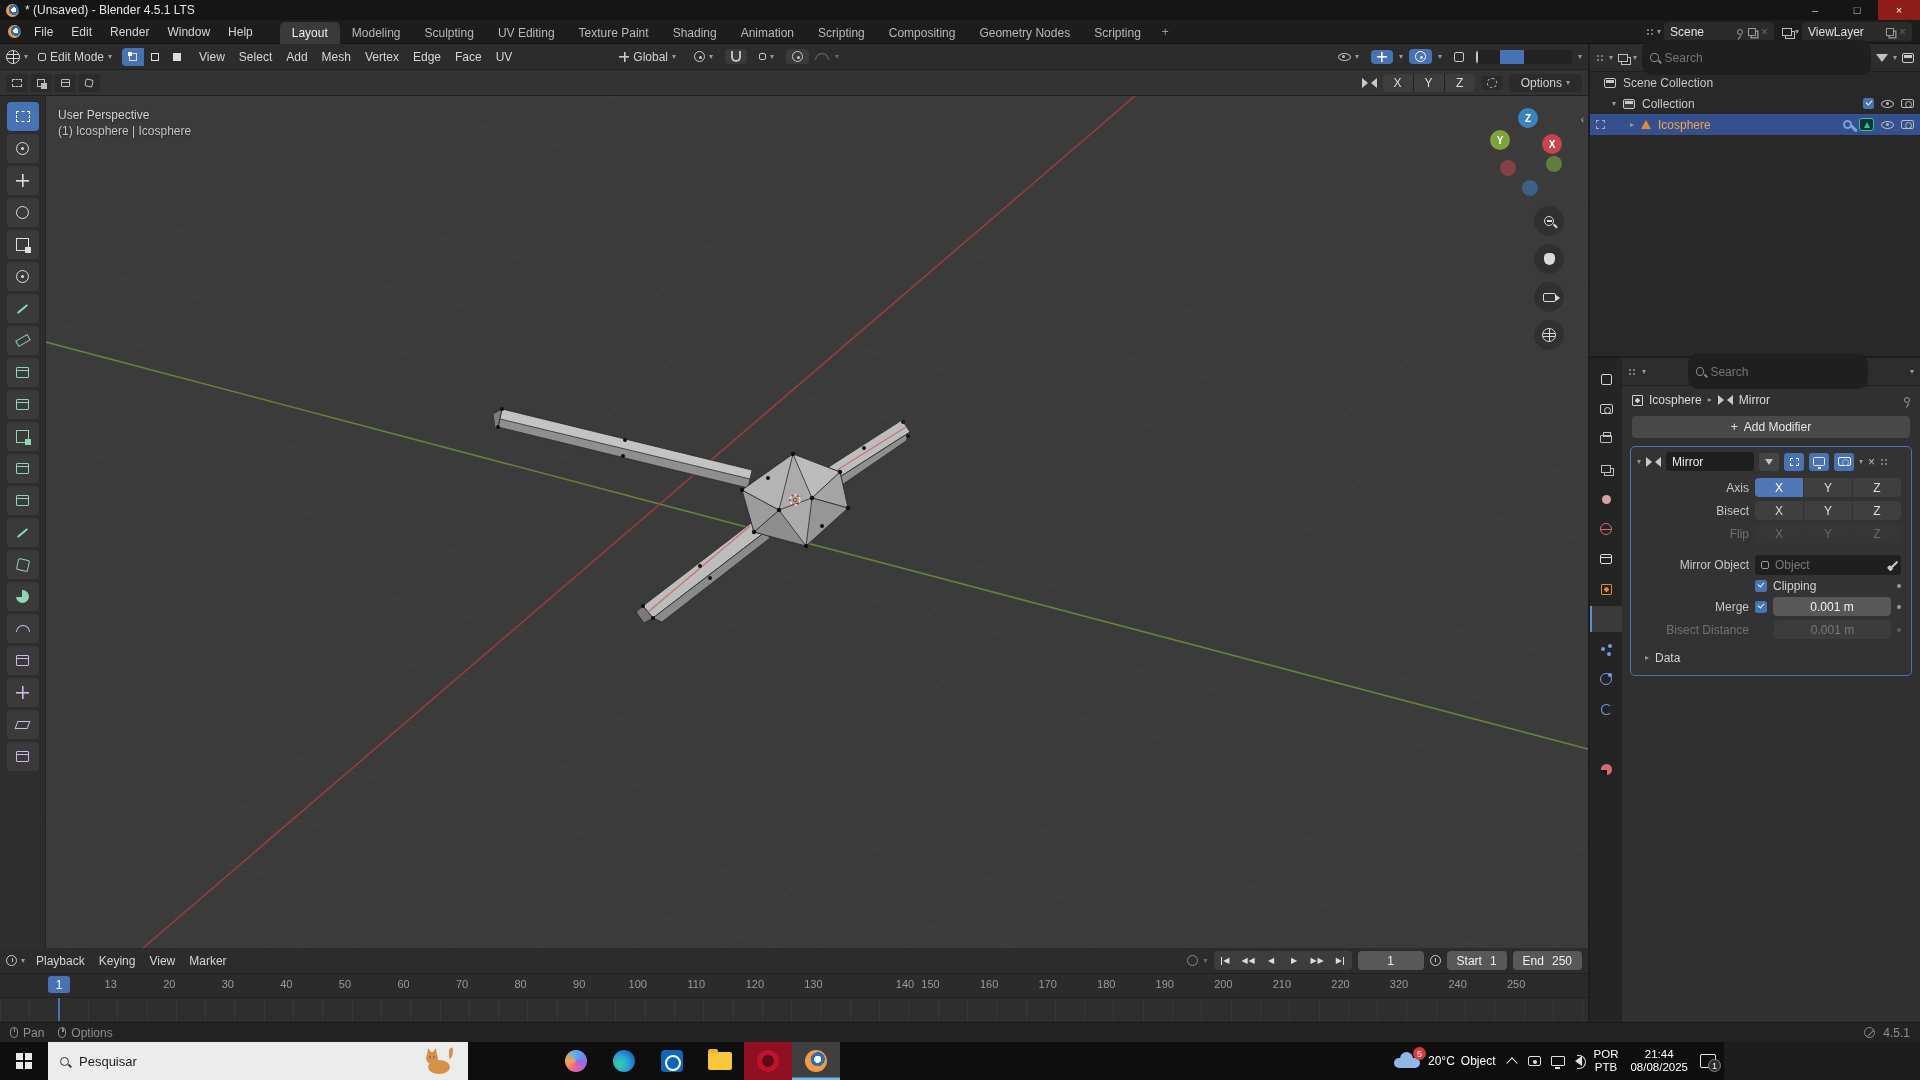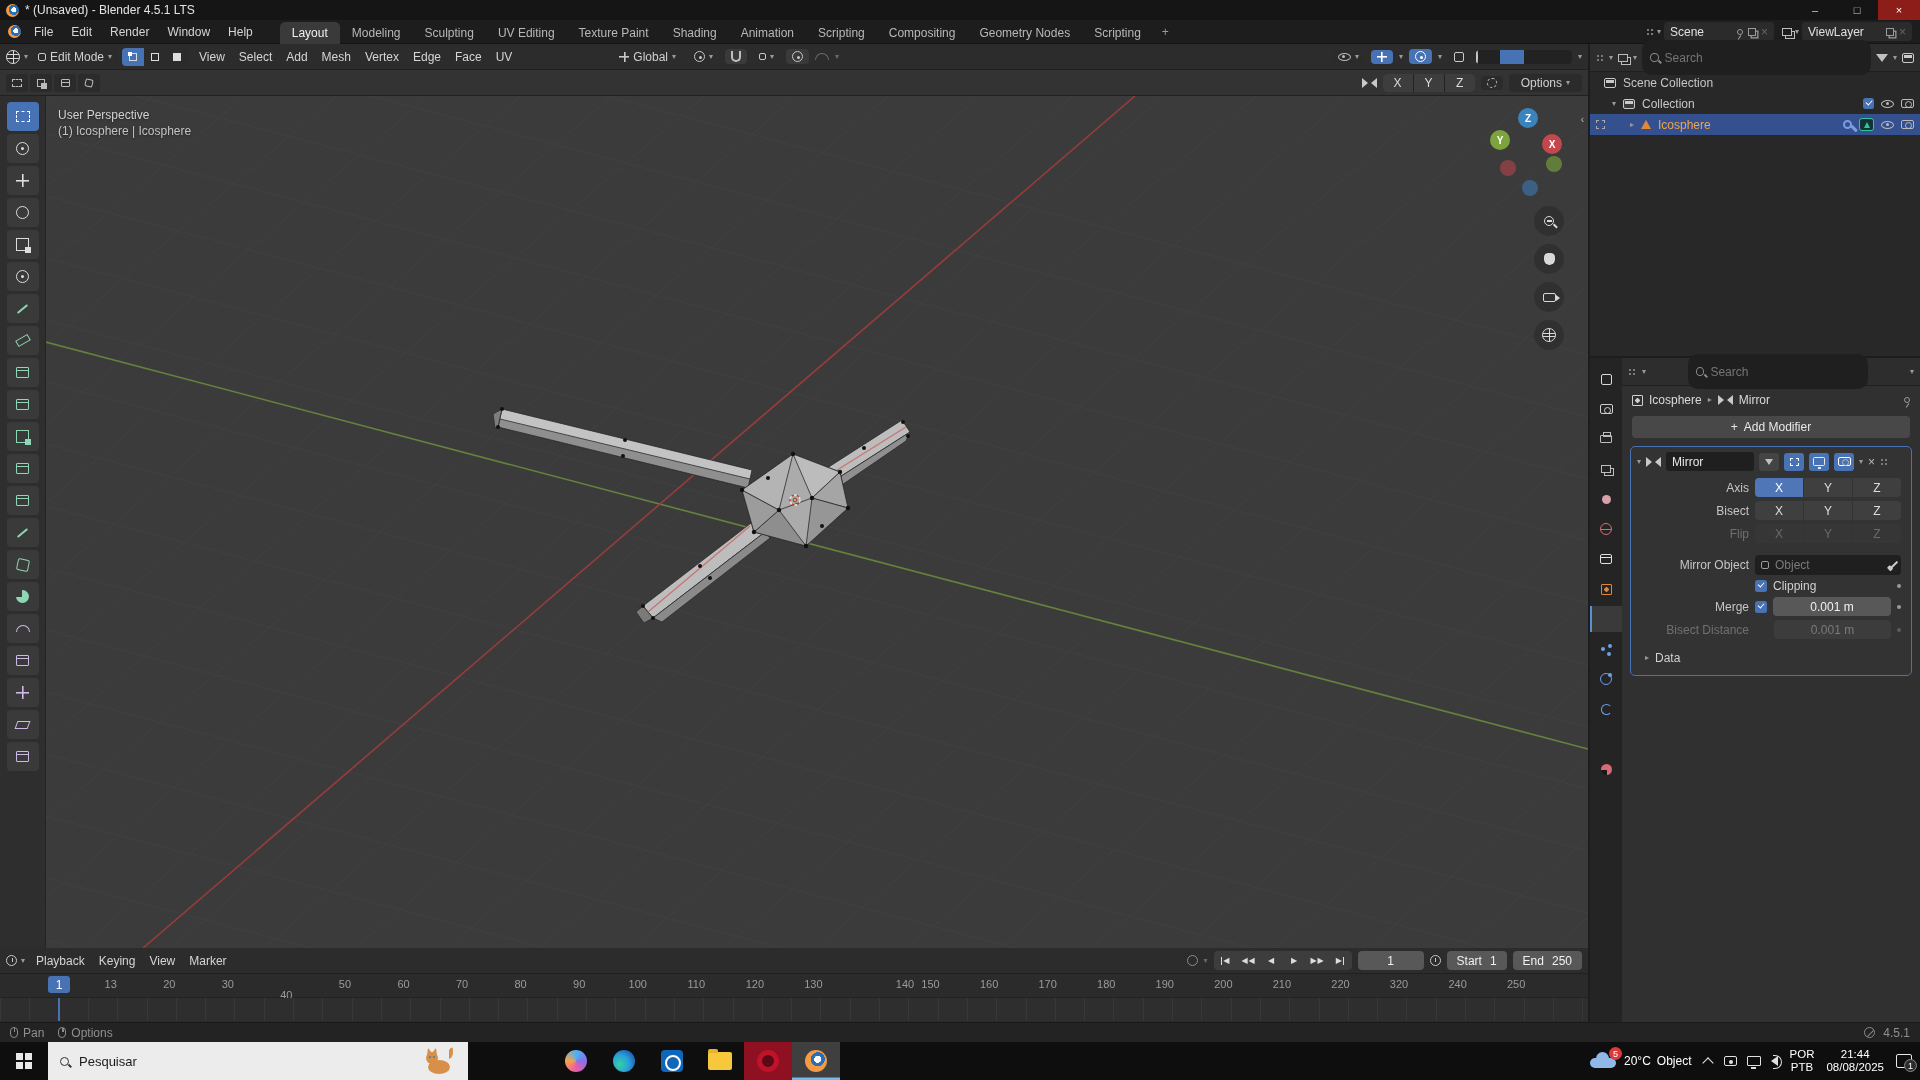--- a/index.html
+++ b/index.html
@@ -247,21 +247,21 @@
       background-image:repeating-linear-gradient(90deg, #383838 0 1px, transparent 1px 29.3px); }
   #playhead-line { position:absolute; left:58px; top:0; width:2px; height:23px; background:#4772b3; }
 
   
   #statusbar { position:absolute; left:0; top:1022px; width:1920px; height:20px; background:#232323;
       display:flex; align-items:center; gap:14px; padding:0 10px; color:#8f8f8f; border-top:1px solid #1a1a1a; }
   #statusbar .grp { display:flex; align-items:center; gap:5px; }
   #statusbar .right { margin-left:auto; display:flex; align-items:center; gap:8px; }
 
   
-  #taskbar { position:absolute; left:0; top:1042px; width:1920px; height:38px; background:#0e0e0e;
+  #taskbar { position:absolute; left:0; top:1042px; width:1724px; height:38px; background:#0e0e0e;
       display:flex; align-items:stretch; color:#fff; }
   #start { width:48px; display:flex; align-items:center; justify-content:center; }
   .winlogo { display:grid; grid-template-columns:7px 7px; grid-template-rows:7px 7px; gap:1.6px; }
   .winlogo i { background:#e8e8e8; }
   #tb-search { width:420px; background:#ececec; display:flex; align-items:center; gap:10px; padding:0 12px; color:#222; }
   #tb-search .i-search { border-color:#333; }
   #tb-search .i-search::after { background:#333; }
   #tb-search .ph { flex:1; font-size:13px; color:#1a1a1a; }
   .cat { width:34px; height:30px; }
   .tb-app { width:48px; display:flex; align-items:center; justify-content:center; position:relative; }
@@ -921,21 +921,21 @@
           <span>End</span>
           <span>250</span>
         </span>
       </div>
     </div>
     <div id="ruler">
       <span id="playhead-chip">1</span>
     <span class="tick" style="left: 110.704px;">13</span>
         <span class="tick" style="left: 169.264px;">20</span>
         <span class="tick" style="left: 227.824px;">30</span>
-        <span class="tick" style="left: 286.384px; margin-top: 11px;">40</span>
+        <span class="tick" style="left: 286.384px;">40</span>
         <span class="tick" style="left: 344.944px;">50</span>
         <span class="tick" style="left: 403.504px;">60</span>
         <span class="tick" style="left: 462.064px;">70</span>
         <span class="tick" style="left: 520.624px;">80</span>
         <span class="tick" style="left: 579.184px;">90</span>
         <span class="tick" style="left: 637.744px;">100</span>
         <span class="tick" style="left: 696.304px;">110</span>
         <span class="tick" style="left: 754.864px;">120</span>
         <span class="tick" style="left: 813.424px;">130</span>
         <span class="tick" style="left: 905px;">140</span>

